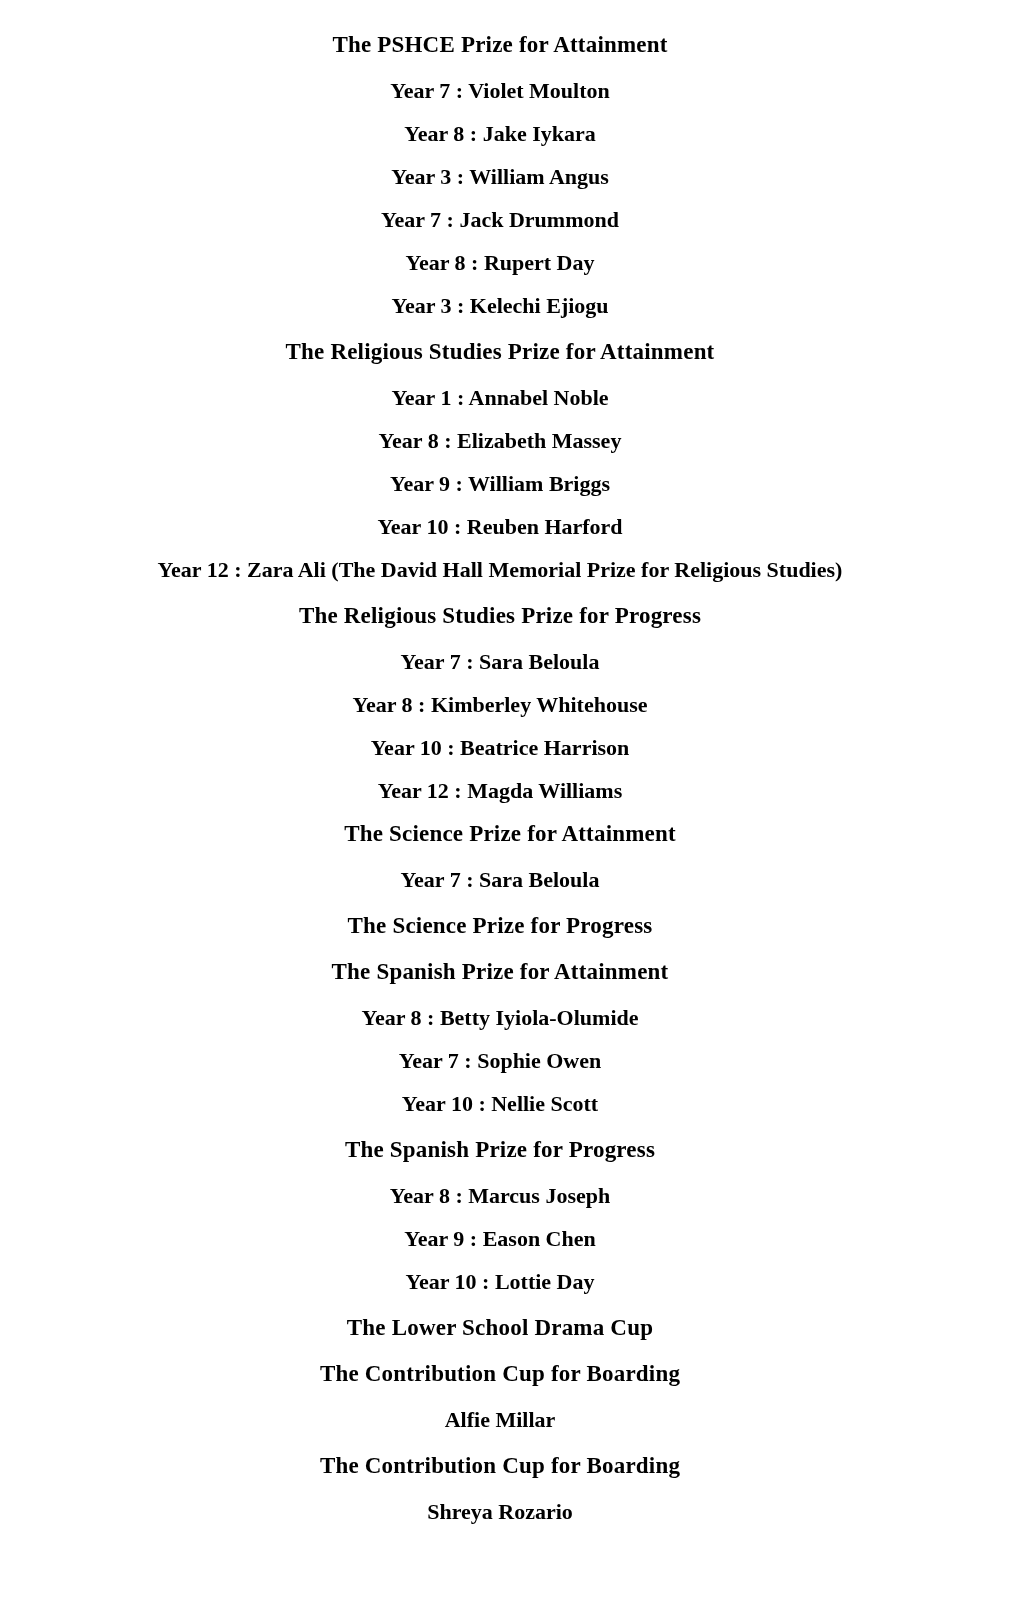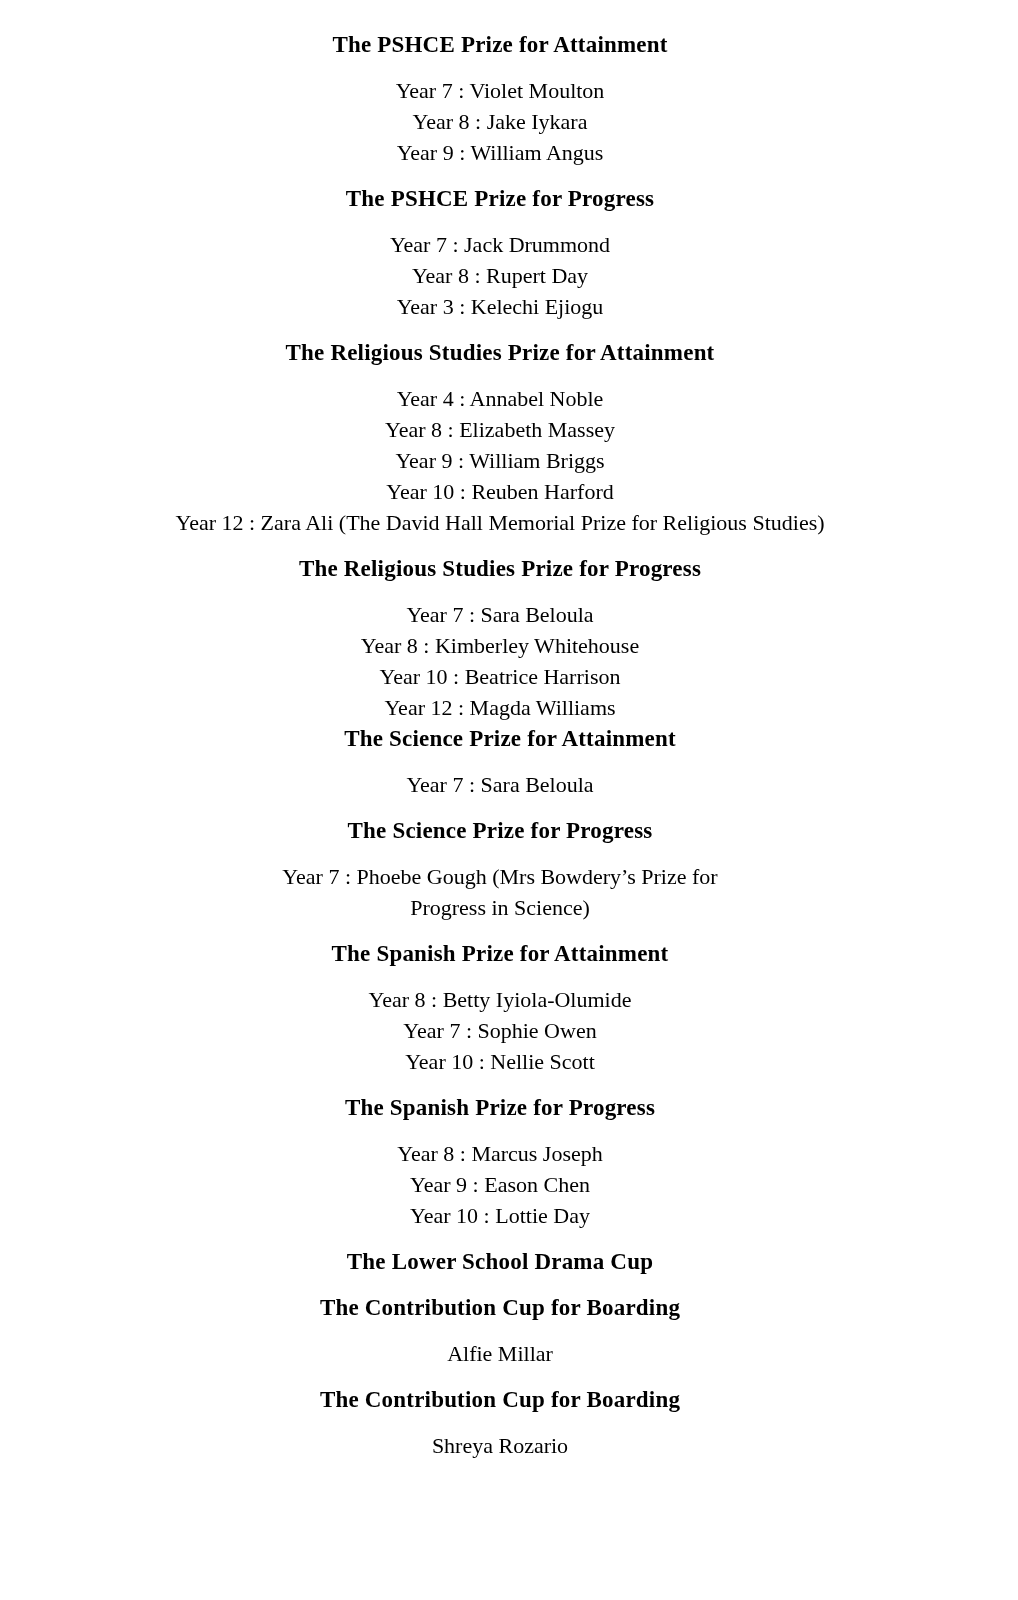--- a/index.html
+++ b/index.html
@@ -28,50 +28,49 @@
   }
   .section.tight .section-heading {
     margin-top: 0;
     margin-left: 20px;
   }
   .entries {
     margin: 0;
   }
   .entry {
     font-size: 22px;
-    font-weight: normal;
+    font-weight: bold;
     line-height: 31px;
-    margin: 0;
+    margin: 12px;
     white-space: pre-line;
   }
 </style>
 </head>
 <body>
 
 <main class="doc">
     <section class="section">
       <h2 class="section-heading">The PSHCE Prize for Attainment</h2>
       <div class="entries">
         <p class="entry">Year 7 : Violet Moulton</p>
         <p class="entry">Year 8 : Jake Iykara</p>
-        <p class="entry">Year 9 : William Angus</p>
+        <p class="entry">Year 3 : William Angus</p>
       </div>
     </section>
     <section class="section">
-      <h2 class="section-heading">The PSHCE Prize for Progress</h2>
       <div class="entries">
         <p class="entry">Year 7 : Jack Drummond</p>
         <p class="entry">Year 8 : Rupert Day</p>
         <p class="entry">Year 3 : Kelechi Ejiogu</p>
       </div>
     </section>
     <section class="section">
       <h2 class="section-heading">The Religious Studies Prize for Attainment</h2>
       <div class="entries">
-        <p class="entry">Year 4 : Annabel Noble</p>
+        <p class="entry">Year 1 : Annabel Noble</p>
         <p class="entry">Year 8 : Elizabeth Massey</p>
         <p class="entry">Year 9 : William Briggs</p>
         <p class="entry">Year 10 : Reuben Harford</p>
         <p class="entry">Year 12 : Zara Ali (The David Hall Memorial Prize for Religious Studies)</p>
       </div>
     </section>
     <section class="section">
       <h2 class="section-heading">The Religious Studies Prize for Progress</h2>
       <div class="entries">
         <p class="entry">Year 7 : Sara Beloula</p>
@@ -81,24 +80,20 @@
       </div>
     </section>
     <section class="section tight">
       <h2 class="section-heading">The Science Prize for Attainment</h2>
       <div class="entries">
         <p class="entry">Year 7 : Sara Beloula</p>
       </div>
     </section>
     <section class="section">
       <h2 class="section-heading">The Science Prize for Progress</h2>
-      <div class="entries">
-        <p class="entry">Year 7 : Phoebe Gough (Mrs Bowdery’s Prize for
-Progress in Science)</p>
-      </div>
     </section>
     <section class="section">
       <h2 class="section-heading">The Spanish Prize for Attainment</h2>
       <div class="entries">
         <p class="entry">Year 8 : Betty Iyiola-Olumide</p>
         <p class="entry">Year 7 : Sophie Owen</p>
         <p class="entry">Year 10 : Nellie Scott</p>
       </div>
     </section>
     <section class="section">

